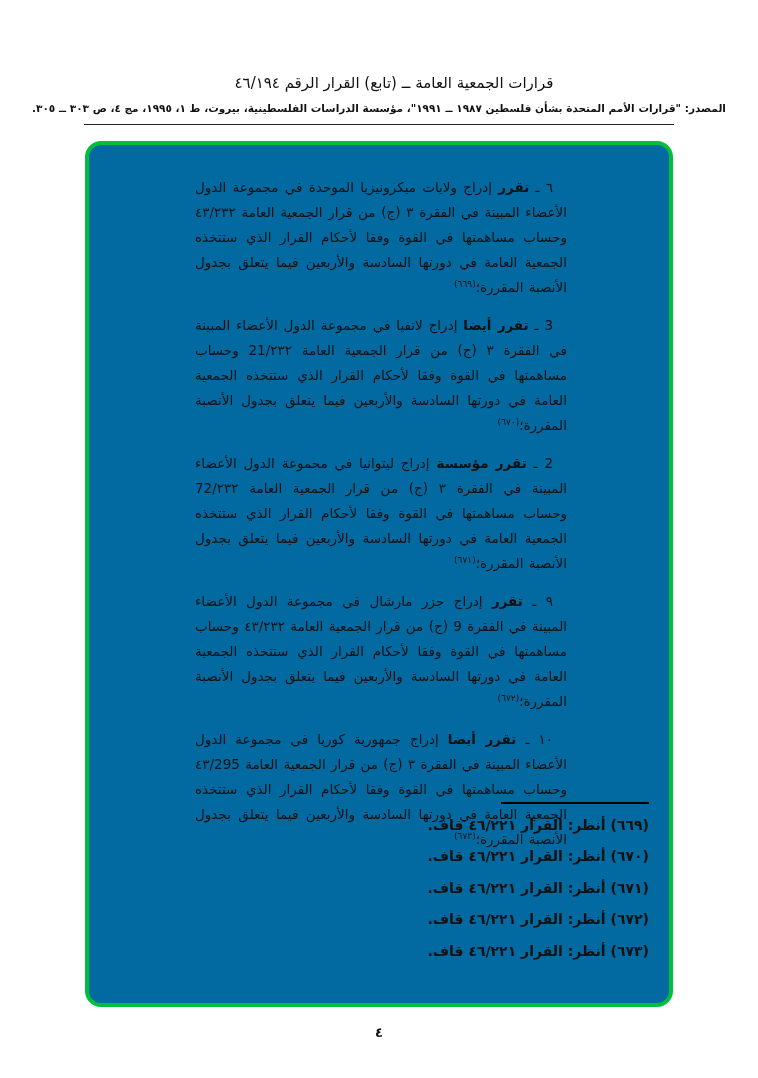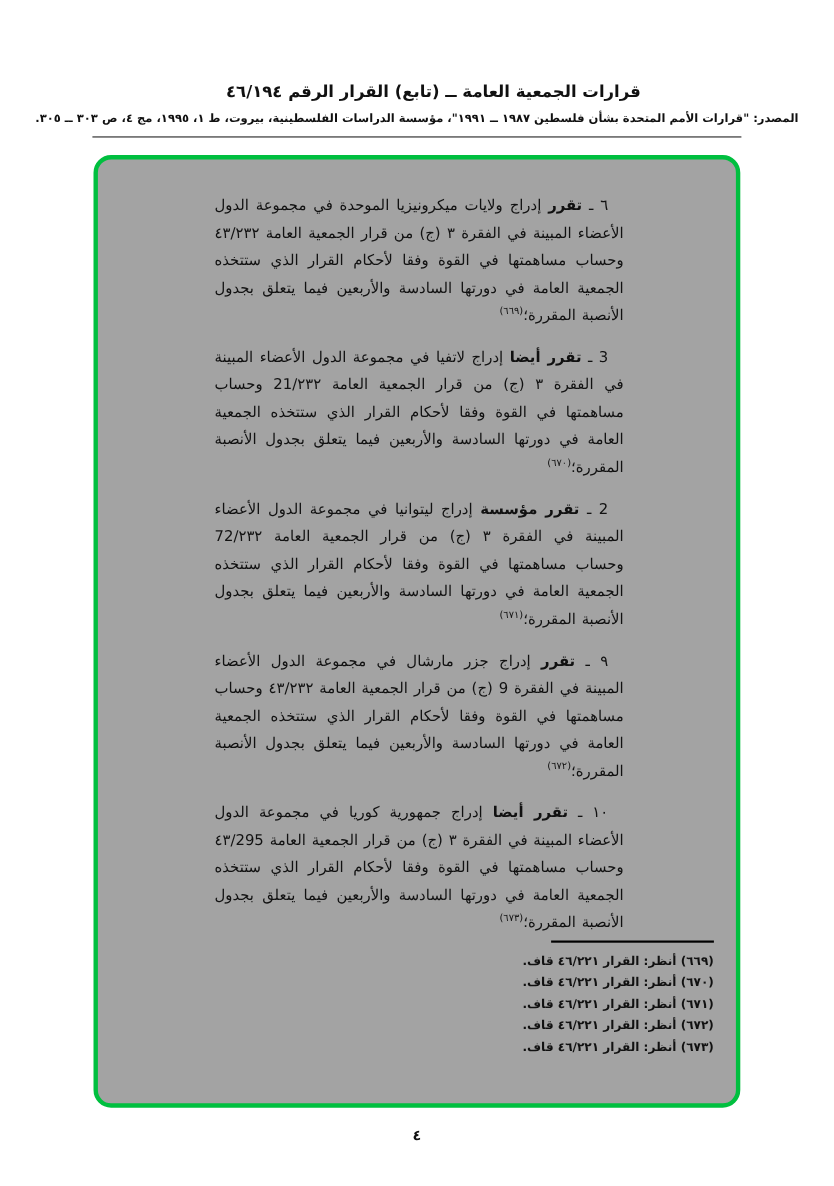--- a/index.html
+++ b/index.html
@@ -10,54 +10,54 @@
     position: relative;
     font-family: "DejaVu Sans", sans-serif;
     direction: rtl;
     color: #111111;
     overflow: hidden;
   }
   .page { position: absolute; inset: 0; background: #ffffff; }
 
   .title {
     position: absolute; top: 74px; left: 0; width: 100%;
-    text-align: center; font-size: 15px; font-weight: bold; padding-left: 30px;
+    text-align: center; font-size: 15px; font-weight: normal; padding-left: 30px;
   }
   .source {
     position: absolute; top: 102px; left: 0; width: 100%;
     text-align: center; font-size: 10.5px; font-weight: bold;
   }
   .header-rule {
     position: absolute; top: 124px; left: 84px; width: 590px;
     height: 0; border-top: 1px solid #222222;
   }
 
   .res-box {
     position: absolute; left: 85px; top: 141px;
     width: 588px; height: 866px;
     border: 4px solid var(--box-green);
     border-radius: 16px;
-    background: #a3a3a3;
+    background: #0369a1;
   }
   .content {
     position: absolute; top: 30px; right: 102px; width: 372px;
   }
   .para {
     font-size: 13.5px; line-height: 25px;
     text-align: justify; text-indent: 14px;
     margin-bottom: 13px; word-spacing: 1px;
   }
   .para .verb { font-weight: bold; }
   .fn-ref { font-size: 9px; line-height: 0; }
 
   .footnotes { position: absolute; bottom: 42px; right: 20px; }
   .fn-rule { width: 148px; border-top: 2px solid #000000; margin-bottom: 7px; }
   .fn-line {
-    font-size: 11px; font-weight: bold; line-height: 19.5px;
-    white-space: nowrap; text-align: right;
+    font-size: 14px; font-weight: bold; line-height: 19.5px;
+    white-space: nowrap; text-align: right; margin-top: 12px;
   }
 
   .page-num {
     position: absolute; top: 1025px; left: 0; width: 100%;
     text-align: center; font-size: 13px; font-weight: bold;
   }
 </style>
 </head>
 <body>
 

